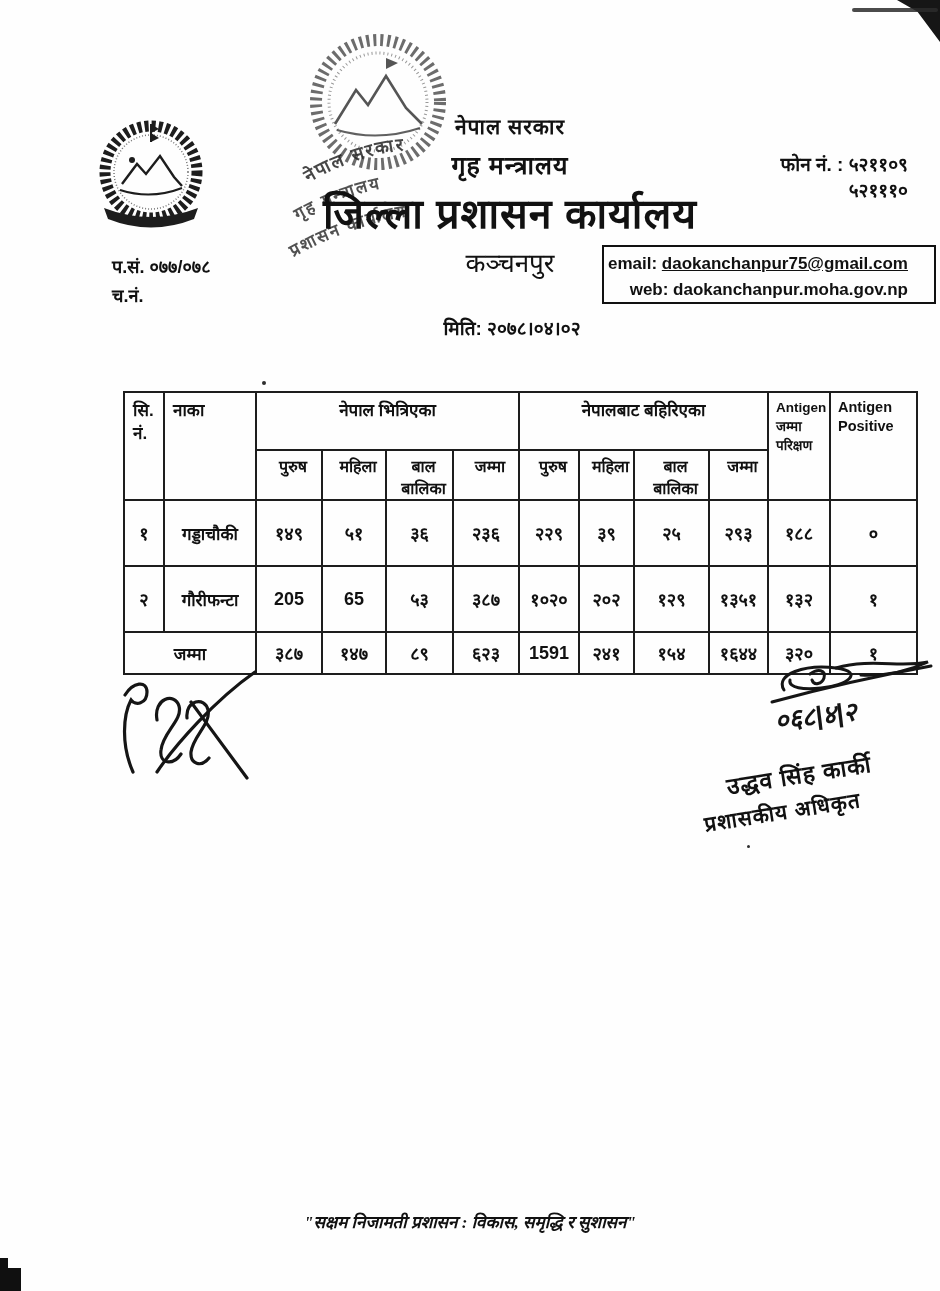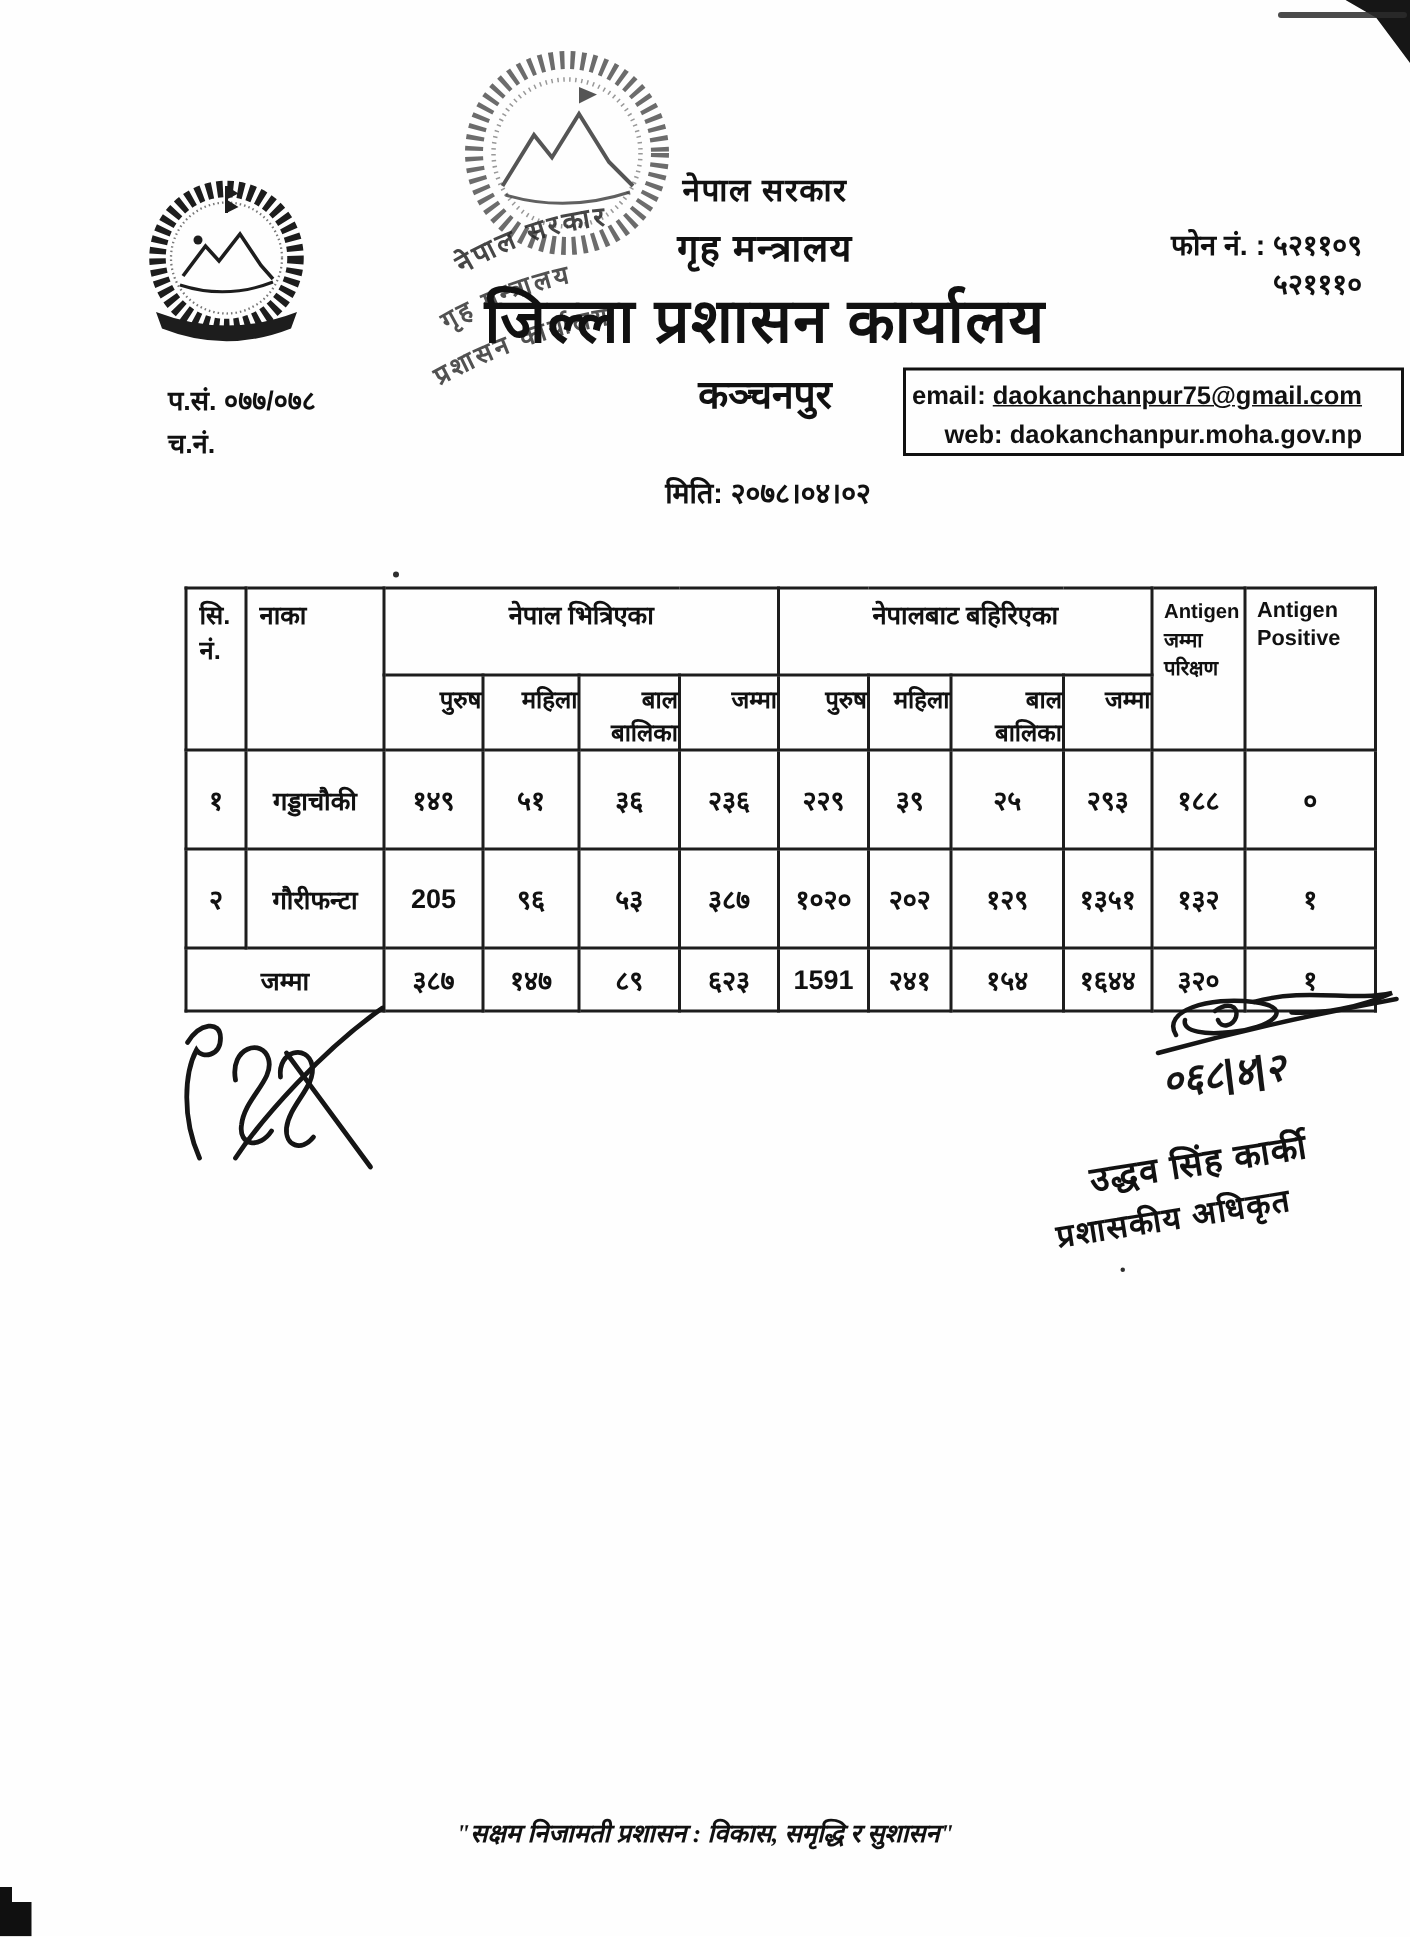--- a/index.html
+++ b/index.html
@@ -17,42 +17,42 @@
 
   
   .emblem-left { position:absolute; left:92px; top:120px; }
   .stamp-top { position:absolute; left:280px; top:28px; }
   .arc-text { font-family:"Liberation Sans", sans-serif; font-weight:bold; fill:#262626; letter-spacing:2px; }
 
   .head-center { position:absolute; left:250px; top:112px; width:520px; text-align:center; white-space:nowrap; }
   .gov-line   { font-size:21px; font-weight:bold; letter-spacing:1px; }
   .ministry   { font-size:25px; font-weight:bold; margin-top:7px; letter-spacing:1px; }
   .office     { font-size:41px; font-weight:bold; margin-top:3px; letter-spacing:1px; }
-  .district   { font-size:26px; font-weight:bold; margin-top:4px; }
+  .district   { font-size:26px; font-weight:normal; margin-top:4px; }
 
   .phones { position:absolute; left:700px; top:152px; width:208px; text-align:right;
             font-size:19px; font-weight:bold; line-height:26px; }
   .email-box { position:absolute; left:602px; top:245px; width:334px; height:59px; border:2px solid #111;
                text-align:right; padding:4px 26px 0 0; font-size:17px; font-weight:600; line-height:26px; }
   .email-box .u { text-decoration:underline; }
 
   .refs { position:absolute; left:112px; top:253px; font-size:18px; font-weight:bold; line-height:29px; }
 
   
   .title-wrap { position:absolute; left:150px; top:306px; width:724px; text-align:center; }
   .title-main { display:inline-block; font-size:21.5px; font-weight:bold; border-bottom:2px solid #111; padding-bottom:3px; }
   .title-date { margin-top:9px; font-size:19px; font-weight:bold; }
 
   
   table.imm { position:absolute; left:123px; top:391px; width:793px; border-collapse:collapse; table-layout:fixed;
               border:2px solid #1d1d1d; }
   table.imm th, table.imm td { border:2px solid #1d1d1d; }
   th.grp  { font-size:17px; font-weight:bold; text-align:center; vertical-align:top; padding-top:5px; height:58px; }
   th.hl   { font-size:17px; font-weight:bold; text-align:left; vertical-align:top; padding:5px 0 0 8px; }
-  th.sub  { font-size:16px; font-weight:bold; text-align:right; vertical-align:top; padding:4px 0 0 8px; height:40px;border-radius:18px; }
+  th.sub  { font-size:16px; font-weight:bold; text-align:center; vertical-align:top; padding:4px 0 0 8px; height:40px;border-radius:18px; }
   th.anti { font-size:13.5px; font-weight:bold; text-align:left; vertical-align:top; padding:5px 0 0 7px; line-height:19px; }
   td.num  { font-size:18px; font-weight:600; text-align:center; vertical-align:middle; }
   td.naka { font-size:17px; font-weight:600; text-align:center; vertical-align:middle; }
   tr.r1 { height:66px; } tr.r2 { height:66px; } tr.tot { height:42px; }
   tr.tot td { font-weight:bold; }
   td.totlab { font-size:17px; font-weight:bold; text-align:center; vertical-align:middle; }
 
   
   .sig-left  { position:absolute; left:95px;  top:660px; }
   .sig-right { position:absolute; left:766px; top:660px; }
@@ -190,21 +190,21 @@
         <td class="num">३९</td>
         <td class="num">२५</td>
         <td class="num">२९३</td>
         <td class="num">१८८</td>
         <td class="num">०</td>
       </tr>
       <tr class="r2">
         <td class="num">२</td>
         <td class="naka">गौरीफन्टा</td>
         <td class="num">205</td>
-        <td class="num">९६</td>
+        <td class="num">65</td>
         <td class="num">५३</td>
         <td class="num">३८७</td>
         <td class="num">१०२०</td>
         <td class="num">२०२</td>
         <td class="num">१२९</td>
         <td class="num">१३५१</td>
         <td class="num">१३२</td>
         <td class="num">१</td>
       </tr>
       <tr class="tot">

